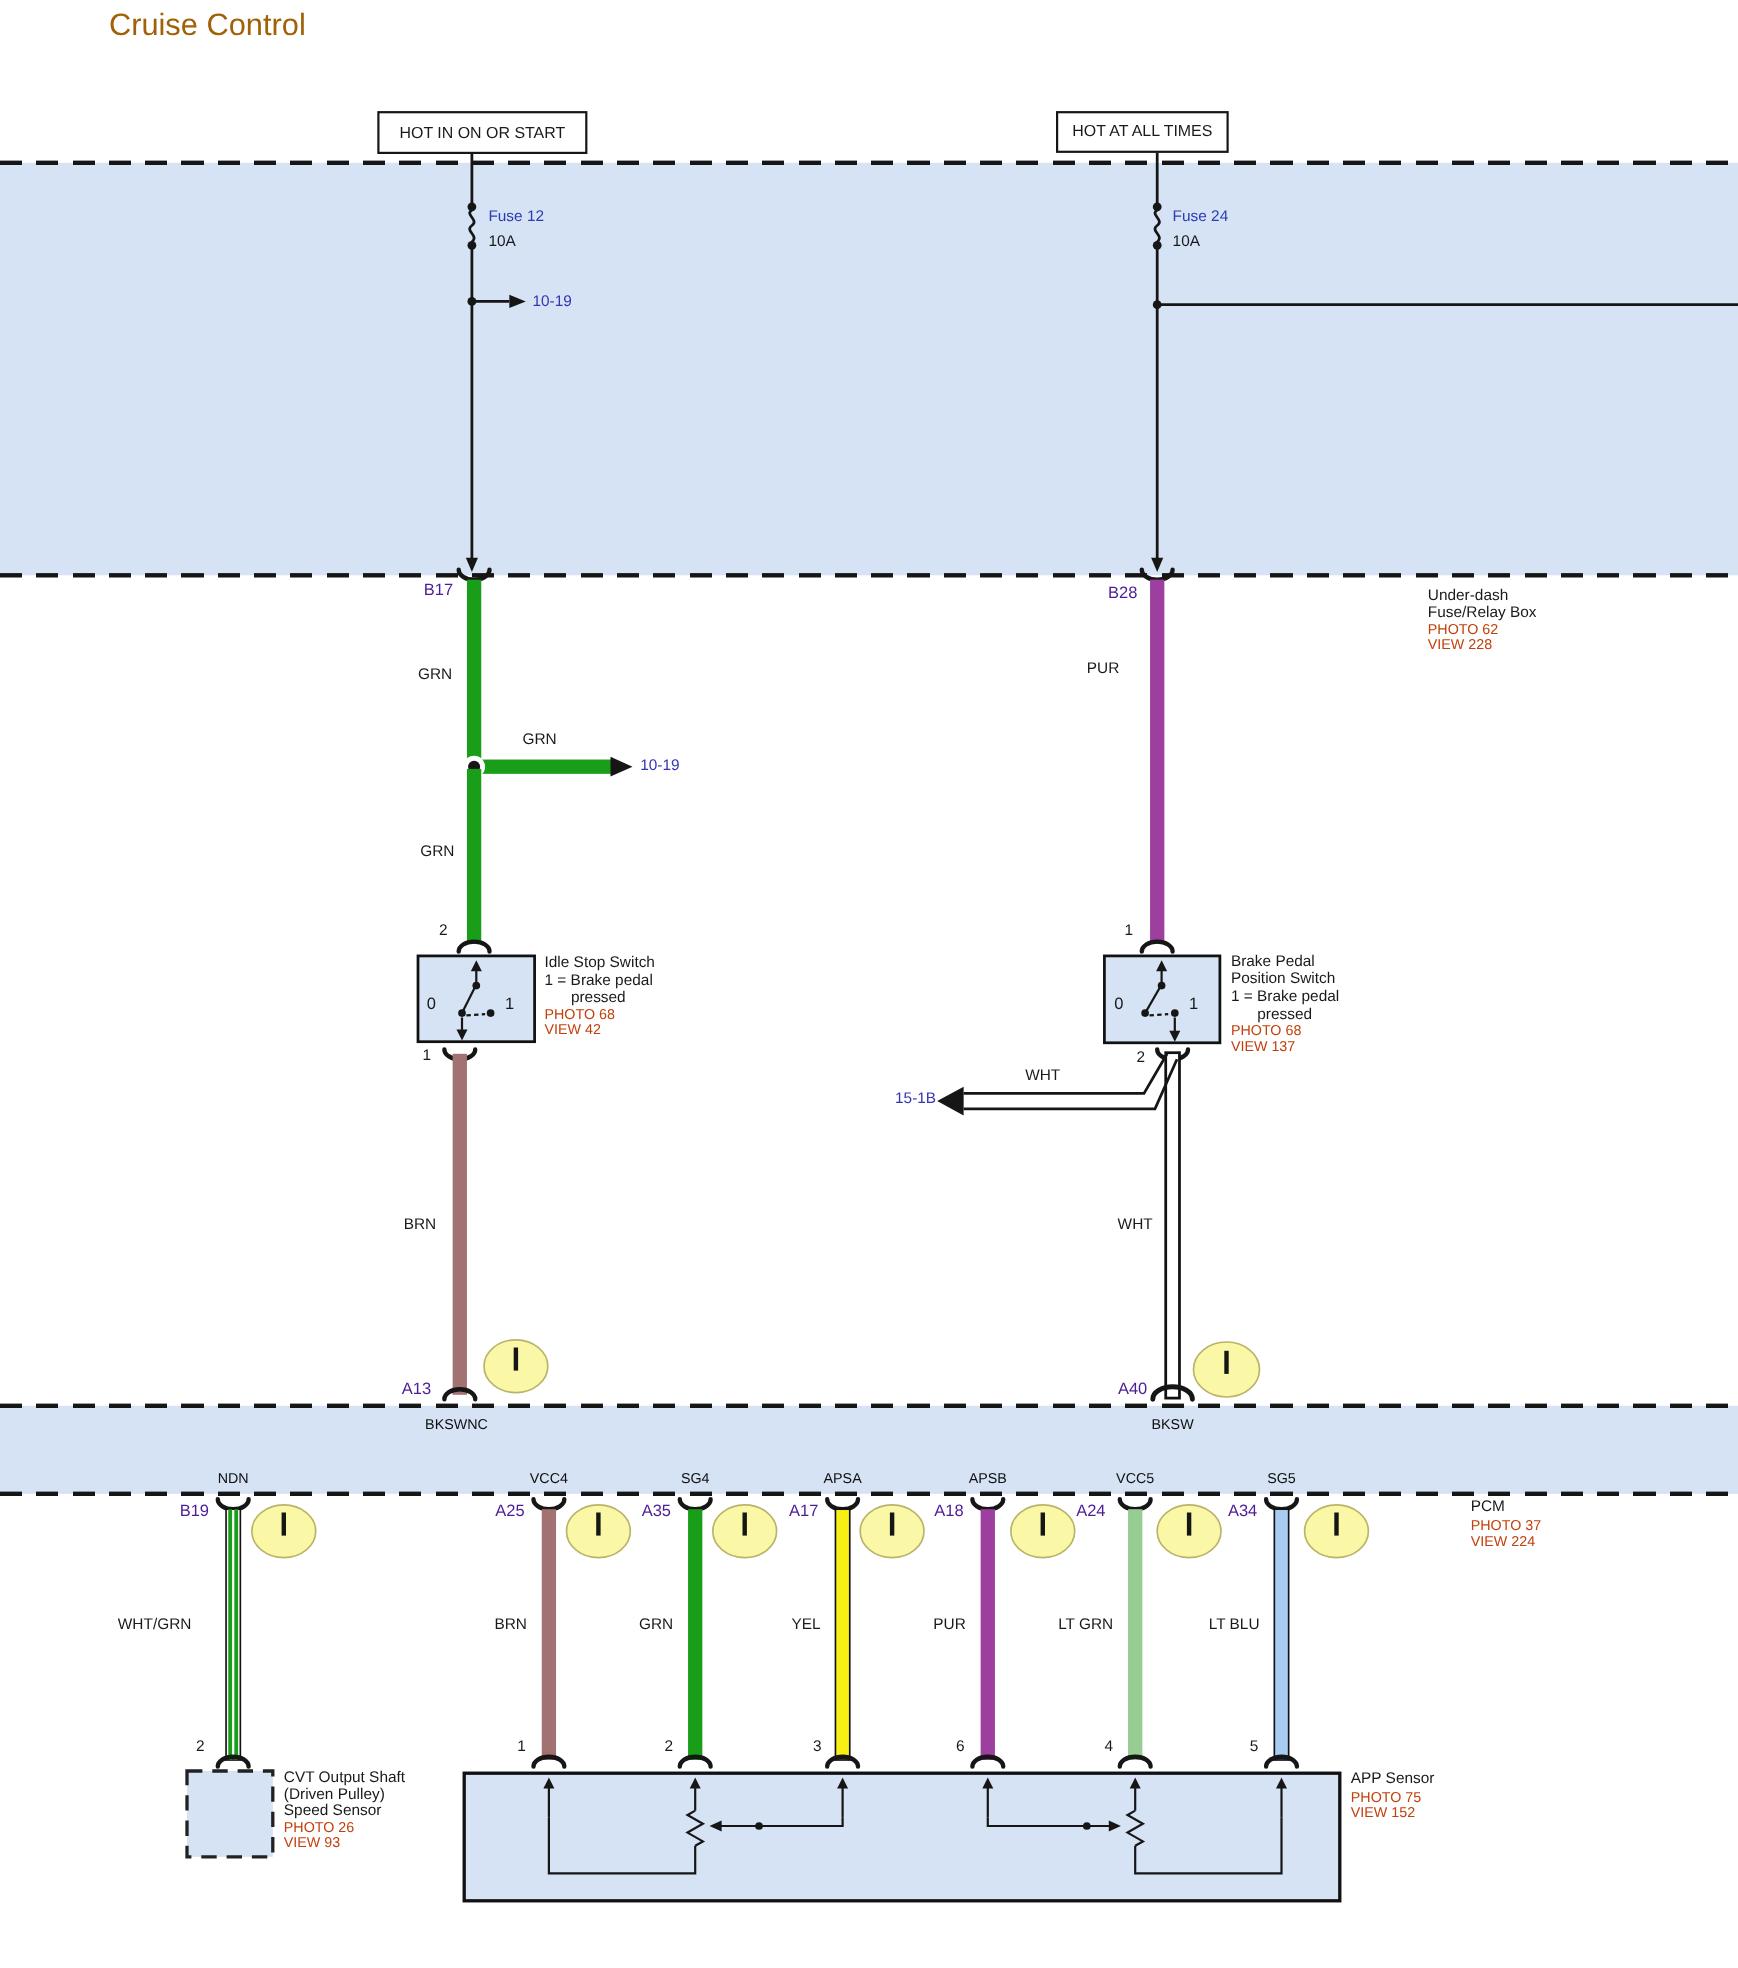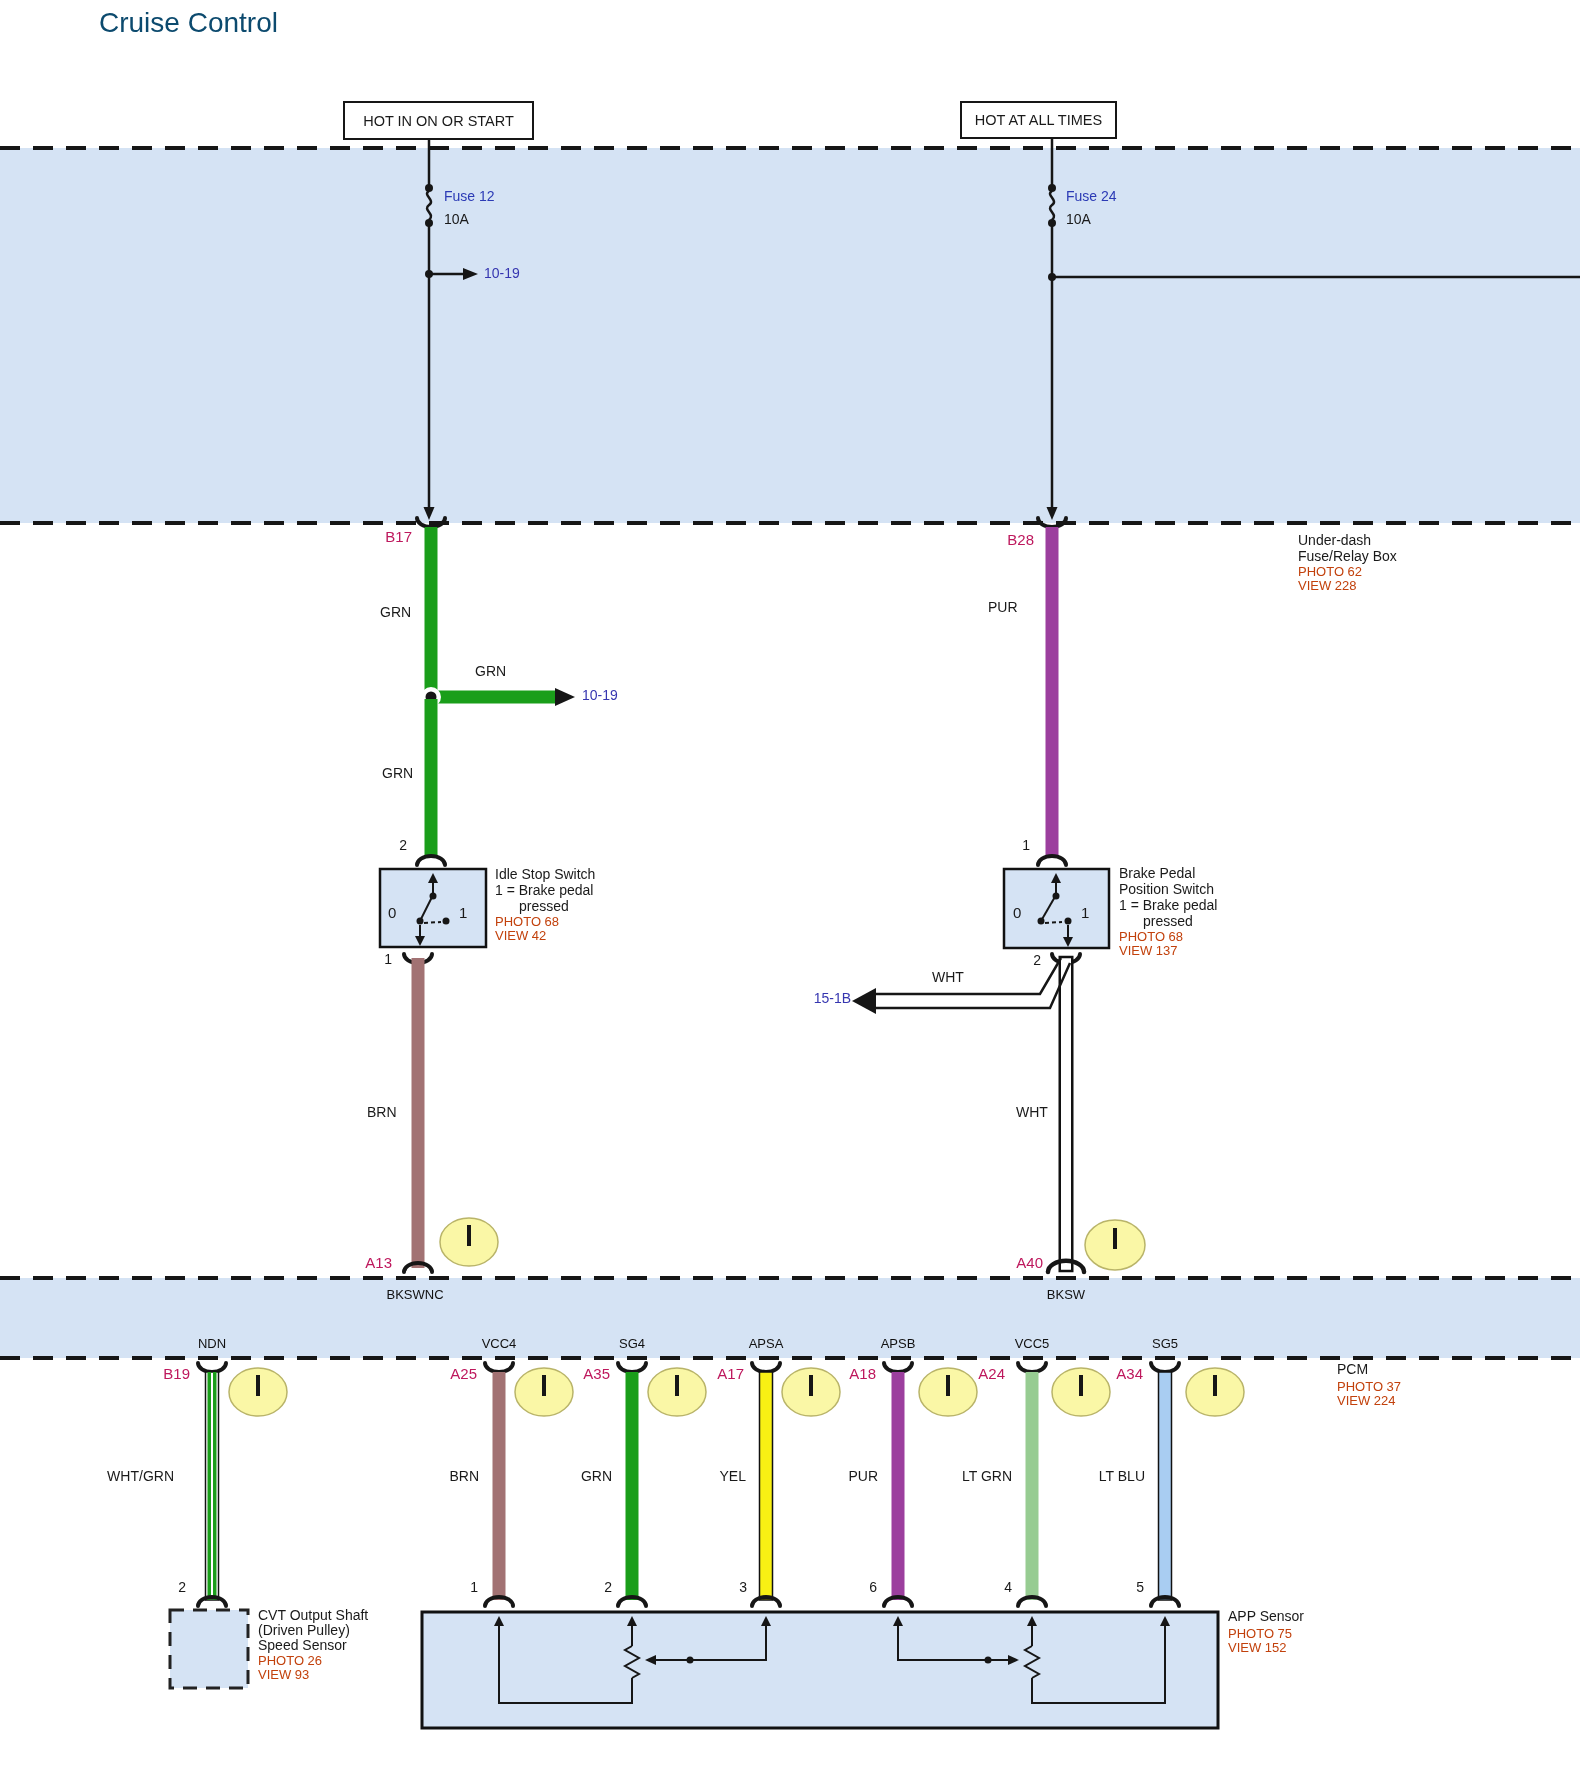--- a/index.html
+++ b/index.html
@@ -1,26 +1,26 @@
 <!DOCTYPE html>
 <html><head>
 <meta charset="utf-8">
 <style>
   html,body{margin:0;padding:0;background:#ffffff;}
   #canvas{position:relative;width:1580px;height:1789px;background:#ffffff;
           font-family:"Liberation Sans", sans-serif;color:#1a1a1a;overflow:hidden;}
   .lbl{position:absolute;white-space:nowrap;font-size:14px;line-height:1.1;}
   .blk{color:#1a1a1a;}
-  .idb{color:#be185d;font-size:15px;}
+  .idb{color:#4c1d95;font-size:15px;}
   .ref{color:#c2410c;font-size:13px;}
   .fuse-name{color:#2b3ab5;}
   .dest{color:#3636b0;}
   .band-lbl{font-size:13px;color:#111;}
   .ralign{text-align:right;}
-  .title{font-size:28px;color:#0c4a6e;}
+  .title{font-size:28px;color:#a16207;}
   .region{position:absolute;left:0;width:1580px;background:#d5e3f4;}
   .dashline{position:absolute;left:0;width:1580px;height:4px;
             background:repeating-linear-gradient(to right,#161616 0 20px,transparent 20px 33px);}
   .hotbox{position:absolute;background:#ffffff;border:2.5px solid #161616;
           display:flex;align-items:center;justify-content:center;font-size:14.5px;color:#1a1a1a;}
   svg{position:absolute;left:0;top:0;}
   .ctext{position:absolute;text-align:center;}
 </style>
 </head>
 <body>

